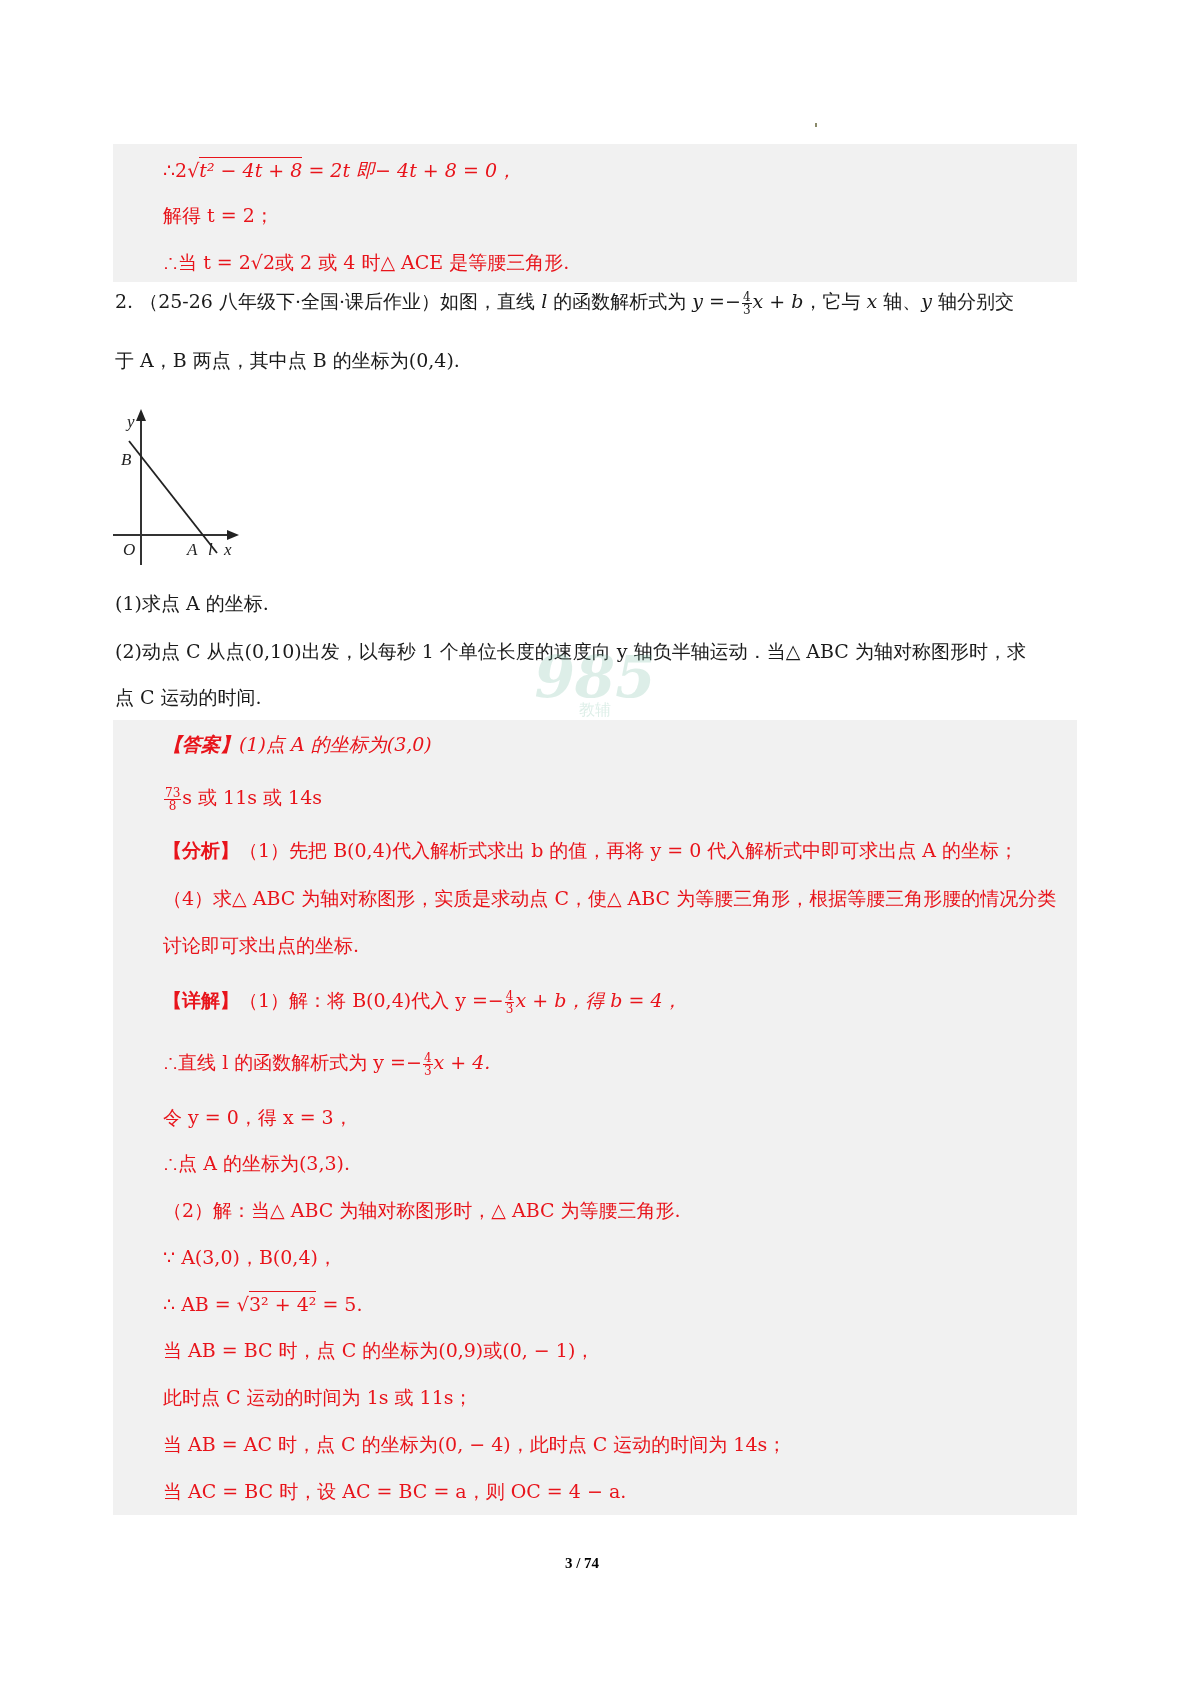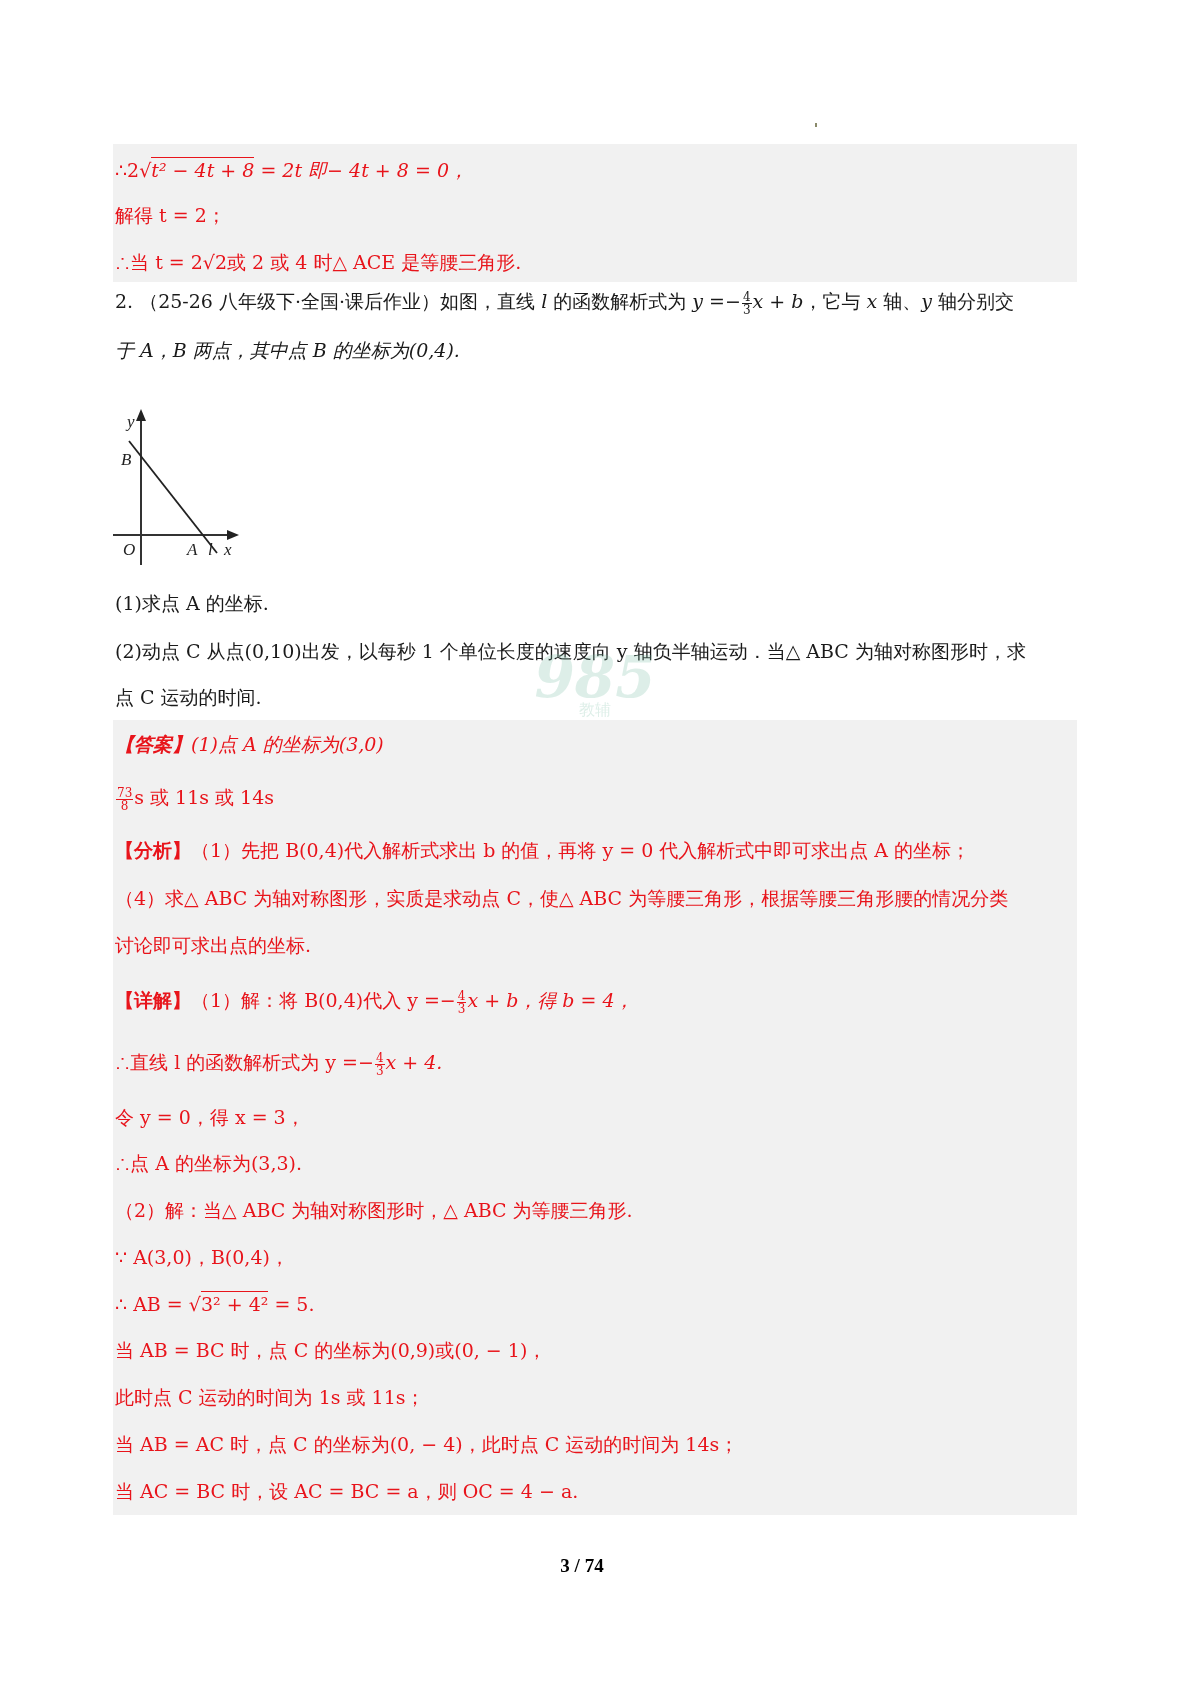--- a/index.html
+++ b/index.html
@@ -1,48 +1,48 @@
 <!DOCTYPE html>
 <html><head>
 <meta charset="utf-8">
 <style>
   html, body { margin:0; padding:0; background:#ffffff; }
   body { width:1190px; height:1683px; position:relative; overflow:hidden;
          font-family:"DejaVu Serif","Liberation Serif",serif; }
   .box { position:absolute; left:113px; width:964px; background:#f1f1f1; }
   .line { position:absolute; left:115px; white-space:nowrap; font-size:19px; line-height:24px; }
-  .red { color:#e8141b; }
+  .red { color:#e8141b;margin-left:48px; }
   .blk { color:#1a1a1a; }
   .m { font-family:"DejaVu Serif","Liberation Serif",serif; font-style:italic; }
   .frac { display:inline-block; vertical-align:middle; text-align:center; font-size:12px; line-height:12px; margin:0 1px; }
   .frac span { display:block; }
   .frac .num { border-bottom:1px solid currentColor; padding:0 1px; }
   .sqrt { border-top:1.5px solid currentColor; padding-top:1px; }
   .mark { position:absolute; left:815px; top:123px; width:2px; height:4px; background:#8a8a6a; }
   .page { position:absolute; left:0; width:1164px; top:1555px; text-align:center;
-          font-family:"Liberation Serif",serif; font-weight:bold; font-size:19px; color:#000; }
+          font-family:"Liberation Serif",serif; font-weight:bold; font-size:15px; color:#000; }
   .wm { position:absolute; left:495px; top:648px; width:200px; height:80px; opacity:0.25; color:#7cbfa6; }
 </style>
 </head>
 <body>
 
 <div class="mark"></div>
 
 <div class="box" style="top:144px;height:138px;"></div>
 <div class="line red" style="top:158px;">
   <span>∴2</span>√<span class="sqrt m">t² − 4t + 8</span><span class="m"> = 2t 即− 4t + 8 = 0，</span>
 </div>
 <div class="line red" style="top:203px;">解得 t = 2；</div>
 <div class="line red" style="top:250px;">∴当 t = 2√2或 2 或 4 时△ ACE 是等腰三角形.</div>
 
 <div class="line blk" style="top:289px;">
   <span>2.</span>
   <span>（25-26 八年级下·全国·课后作业）</span><span>如图，直线 </span><span class="m">l</span><span> 的函数解析式为 </span><span class="m">y =−</span><span class="frac"><span class="num">4</span><span>3</span></span><span class="m">x + b</span><span>，它与 </span><span class="m">x</span><span> 轴、</span><span class="m">y</span><span> 轴分别交</span>
 </div>
-<div class="line blk" style="top:338px;font-style:italic;">于 A，B 两点，其中点 B 的坐标为(0,4).</div>
+<div class="line blk" style="top:348px;">于 A，B 两点，其中点 B 的坐标为(0,4).</div>
 
 <svg style="position:absolute;left:105px;top:405px;" width="140" height="165" viewBox="0 0 140 165">
   <line x1="36" y1="160" x2="36" y2="10" stroke="#333" stroke-width="2"></line>
   <polygon points="36,4 31,16 41,16" fill="#222"></polygon>
   <line x1="8" y1="130" x2="128" y2="130" stroke="#333" stroke-width="2"></line>
   <polygon points="134,130 122,125 122,135" fill="#222"></polygon>
   <line x1="24" y1="36" x2="112" y2="148" stroke="#222" stroke-width="1.8"></line>
   <text x="22" y="22" font-family="Liberation Serif, serif" font-style="italic" font-size="17" fill="#222">y</text>
   <text x="16" y="60" font-family="Liberation Serif, serif" font-style="italic" font-size="17" fill="#222">B</text>
   <text x="18" y="150" font-family="Liberation Serif, serif" font-style="italic" font-size="17" fill="#222">O</text>

